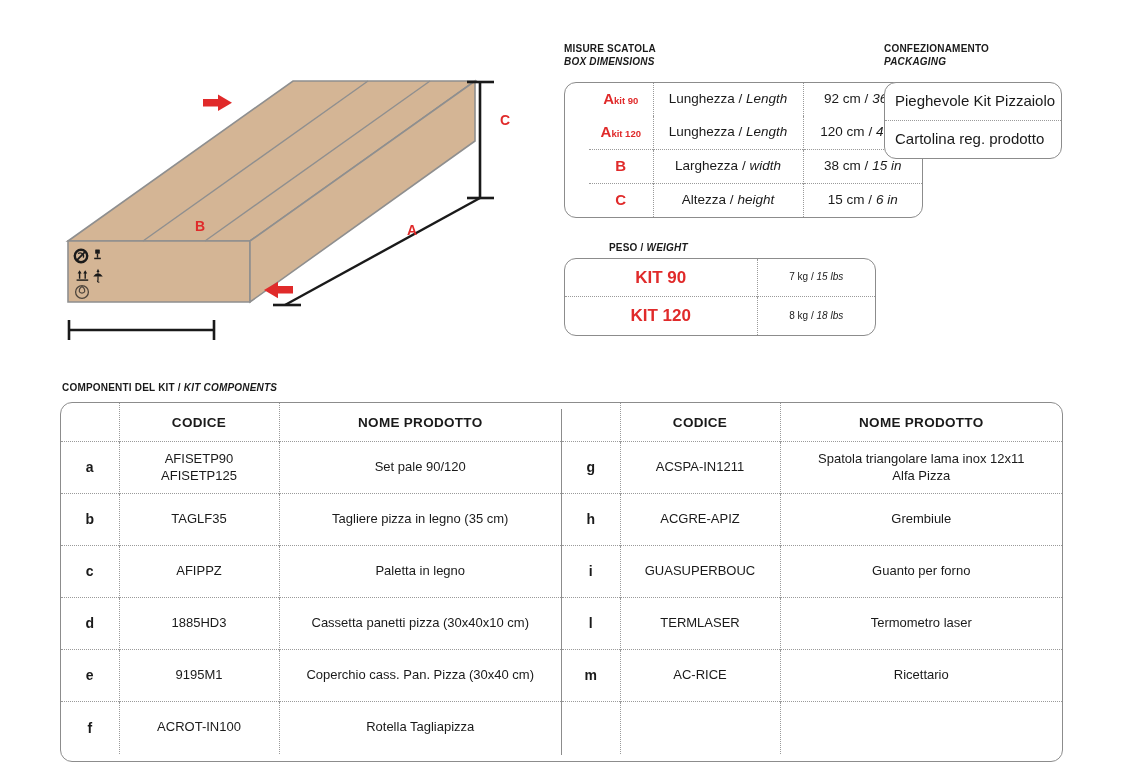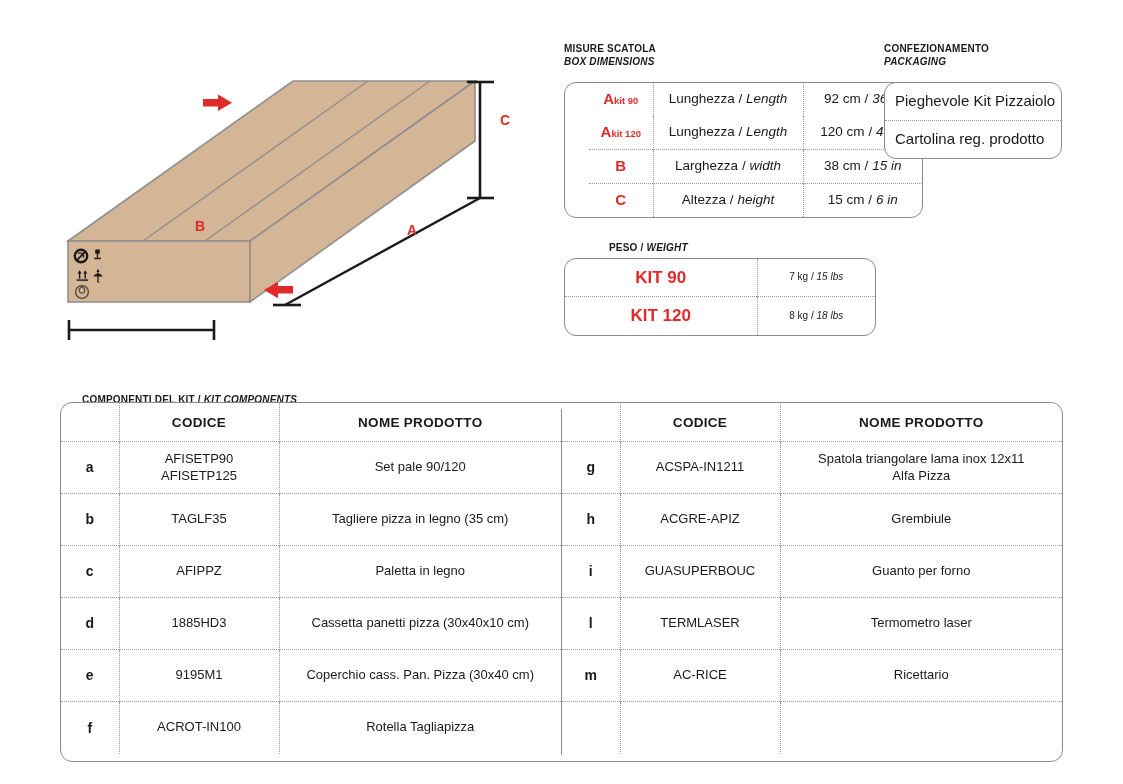--- a/index.html
+++ b/index.html
@@ -116,21 +116,21 @@
     font-weight: bold;
     font-size: 17px;
     padding: 8px 6px;
   }
   #weight-panel td.w-val {
     font-size: 10px;
     width: 118px;
   }
 
   
-  #components-title { left: 62px; top: 393px; margin-left: 20px; }
+  #components-title { left: 62px; top: 381px; }
   #components-panel {
     position: absolute;
     left: 60px; top: 402px;
     width: 1003px; height: 360px;
     display: flex;
   }
   .comp-half {
     flex: 1 1 50%;
     display: flex;
     flex-direction: column;

